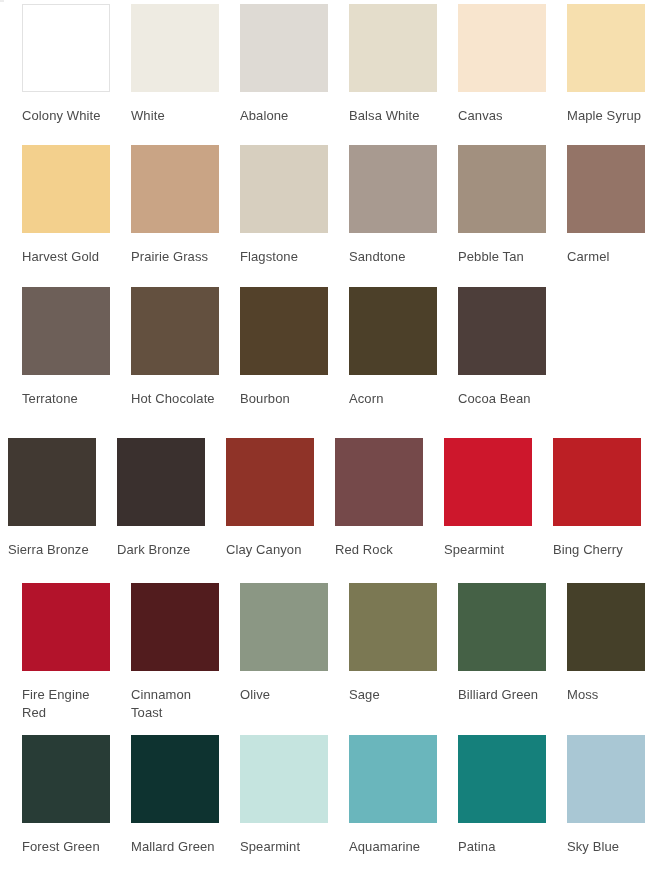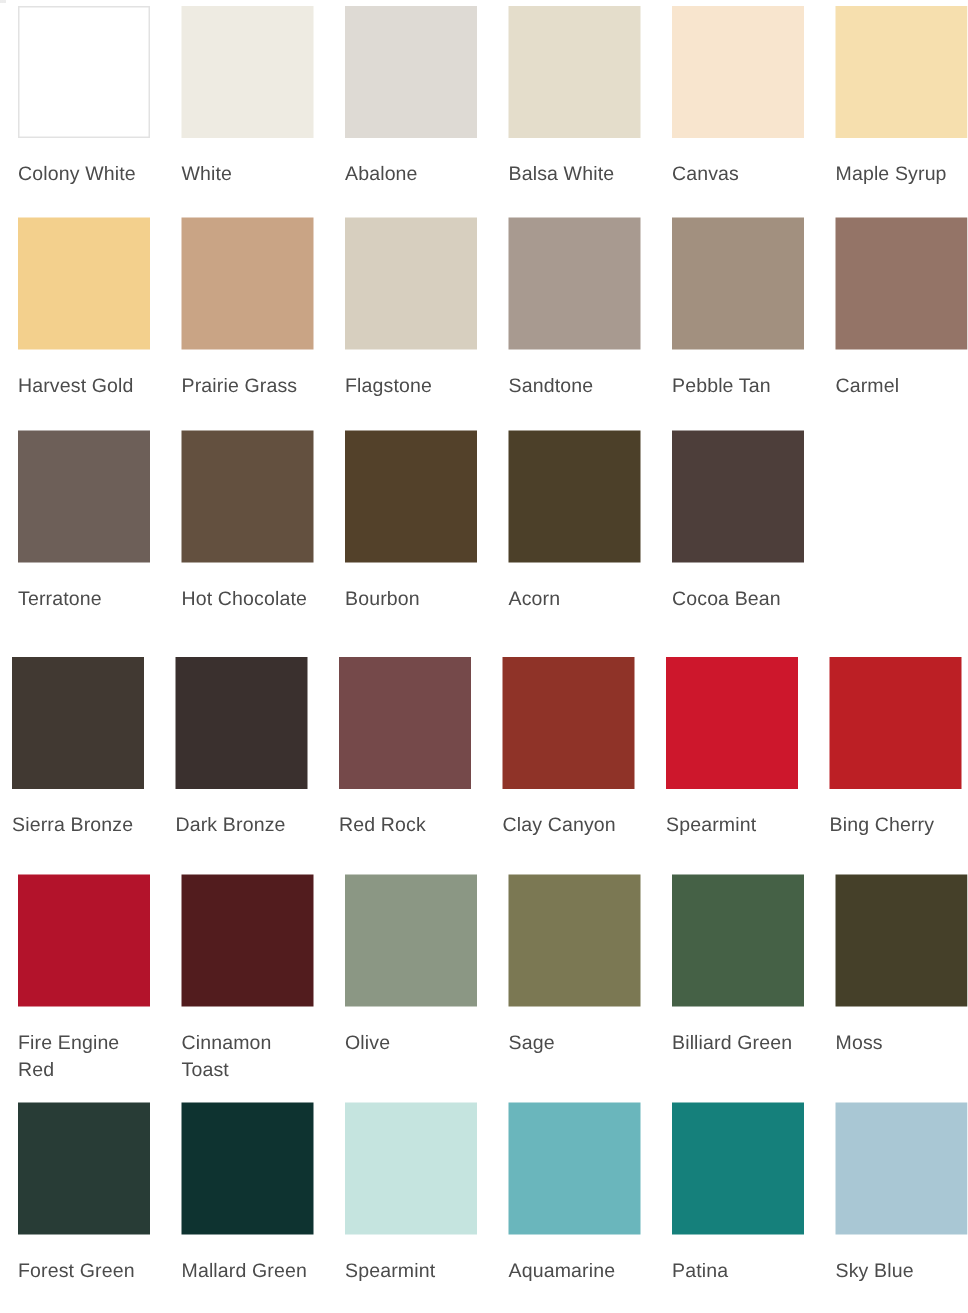--- a/index.html
+++ b/index.html
@@ -13,21 +13,21 @@
     height: 875px;
     overflow: hidden;
     font-family: "Liberation Sans", "DejaVu Sans", sans-serif;
     -webkit-font-smoothing: antialiased;
   }
 
   #swatch-grid {
     position: relative;
     width: 645px;
     box-sizing: border-box;
-    padding-left: 12px;
+    padding-left: 22px;
     padding-top: 4px;
   }
 
   .swatch-row {
     display: flex;
     flex-direction: row;
     align-items: flex-start;
   }
 
   
@@ -164,28 +164,28 @@
     <div class="swatch-row r4">
       <div class="swatch-cell">
         <div class="swatch-chip" style="background-color: rgb(65, 57, 50);"></div>
         <div class="swatch-label">Sierra Bronze</div>
       </div>
       <div class="swatch-cell">
         <div class="swatch-chip" style="background-color: rgb(58, 48, 46);"></div>
         <div class="swatch-label">Dark Bronze</div>
       </div>
       <div class="swatch-cell">
+        <div class="swatch-chip" style="background-color: rgb(143, 51, 40);"></div>
+        <div class="swatch-label">Clay Canyon</div>
+      </div>
+      <div class="swatch-cell">
         <div class="swatch-chip" style="background-color: rgb(117, 73, 74);"></div>
         <div class="swatch-label">Red Rock</div>
       </div>
       <div class="swatch-cell">
-        <div class="swatch-chip" style="background-color: rgb(143, 51, 40);"></div>
-        <div class="swatch-label">Clay Canyon</div>
-      </div>
-      <div class="swatch-cell">
         <div class="swatch-chip" style="background-color: rgb(205, 23, 44);"></div>
         <div class="swatch-label">Spearmint</div>
       </div>
       <div class="swatch-cell">
         <div class="swatch-chip" style="background-color: rgb(188, 31, 37);"></div>
         <div class="swatch-label">Bing Cherry</div>
       </div>
     </div>
     <div class="swatch-row r5">
       <div class="swatch-cell">

